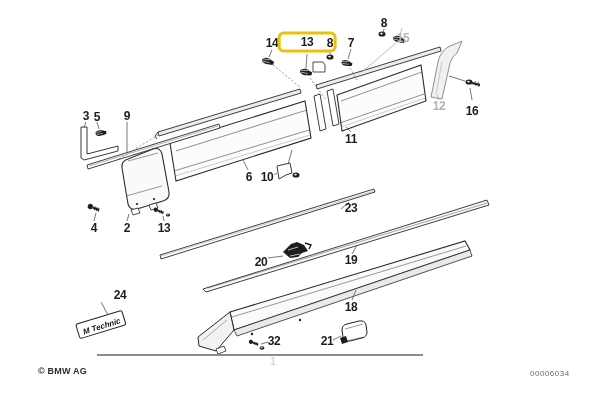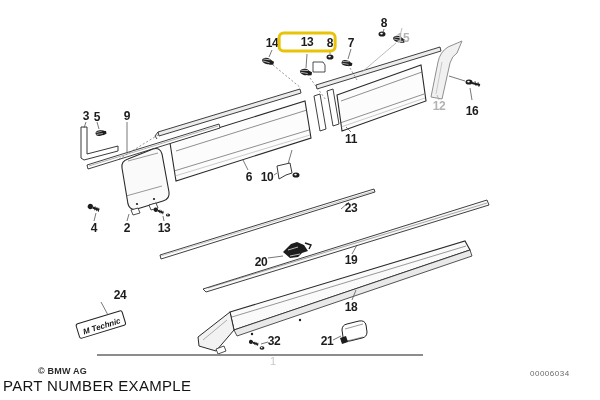--- a/index.html
+++ b/index.html
@@ -200,16 +200,15 @@
       <div class="callout" style="left: 101px; top: 295px; margin-left: 19px;">24</div>
       <div class="callout" style="left: 261px; top: 262px;">20</div>
       <div class="callout" style="left: 351px; top: 260px;">19</div>
       <div class="callout" style="left: 351px; top: 307px;">18</div>
       <div class="callout" style="left: 274px; top: 341px;">32</div>
       <div class="callout" style="left: 327px; top: 341px;">21</div>
       <div class="callout faint" style="left: 273px; top: 361px;">1</div>
     </div>
 
 <div class="footer-copy">© BMW AG</div>
-<div class="footer-caption">PART NUMBER EXAMPLE</div>
 <div class="doc-number">00006034</div>
 
 </div>
 
 </body></html>

